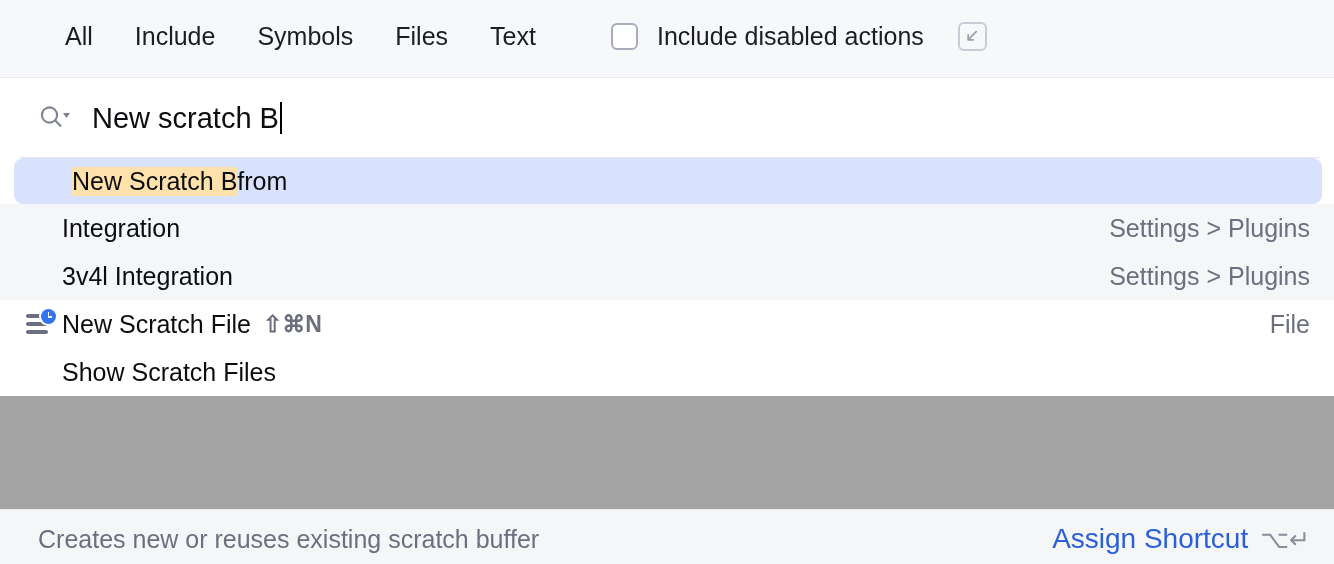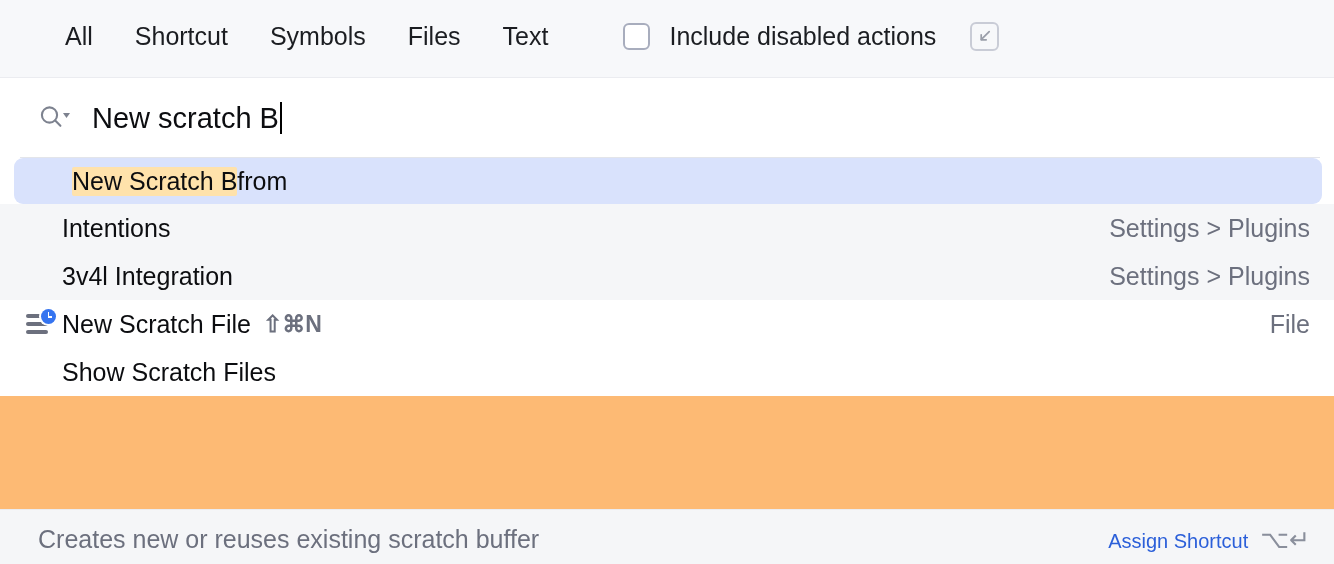--- a/index.html
+++ b/index.html
@@ -11,21 +11,21 @@
     height: 564px;
     background: #ffffff;
     font-family: "Liberation Sans", sans-serif;
     -webkit-font-smoothing: antialiased;
     overflow: hidden;
   }
   .popup {
     position: relative;
     width: 1334px;
     height: 564px;
-    background: #fdba74;
+    background: #a3a3a3;
     box-sizing: border-box;
     overflow: hidden;
   }
 
   
   .header {
     position: relative;
     height: 78px;
     background: #f7f8fa;
     border-bottom: 1px solid #ebecf0;
@@ -269,21 +269,21 @@
     color: #6c707e;
     white-space: nowrap;
   }
   .footer-action {
     margin-left: auto;
     display: flex;
     align-items: baseline;
     white-space: nowrap;
   }
   .footer-action-label {
-    font-size: 20px;
+    font-size: 28px;
     color: #2b5fd9;
   }
   .footer-action-keys {
     font-size: 25px;
     color: #8a8f9c;
     margin-left: 12px;
   }
 </style>
 </head>
 <body>
@@ -291,21 +291,21 @@
 <div class="popup">
 
   <div class="header">
 
     <div class="tabs">
       <div class="tab">
         <span>All</span>
 
       </div>
       <div class="tab">
-        <span>Shortcut</span>
+        <span>Include</span>
 
       </div>
       <div class="tab">
         <span>Symbols</span>
 
       </div>
       <div class="tab">
         <span>Files</span>
 
       </div>
@@ -355,21 +355,21 @@
             <span>from</span>
         </span>
       </div>
     </div>
 
     <div class="group-gray">
 
 
       <div class="row">
         <span class="row-icon"></span>
-        <span class="row-label">Intentions</span>
+        <span class="row-label">Integration</span>
         <span class="row-right">Settings &gt; Plugins</span>
       </div>
 
       <div class="row">
         <span class="row-icon"></span>
         <span class="row-label">3v4l Integration</span>
         <span class="row-right">Settings &gt; Plugins</span>
       </div>
 
     </div>

